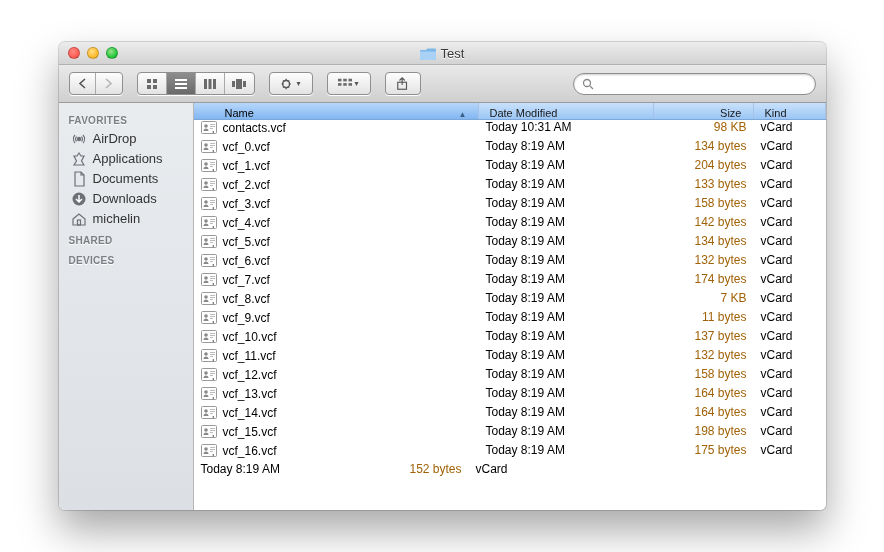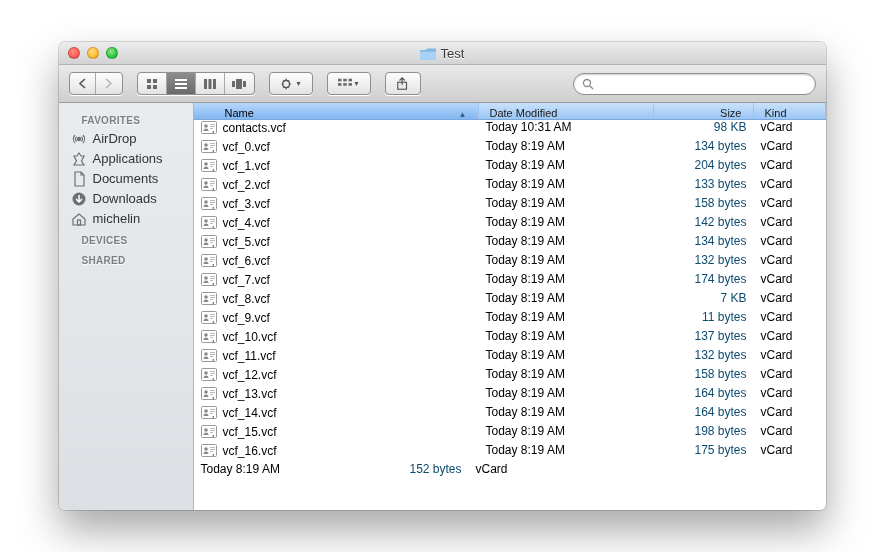--- a/index.html
+++ b/index.html
@@ -20,38 +20,38 @@
 .seg .cell:last-child{border-right:none}
 .seg .cell.active{background:linear-gradient(#8d8d8d,#6a6a6a);color:#fff}
 .nav .cell{width:26px}
 .btn{width:44px;color:#565656;font-size:11px}
 .btn svg{width:14px;height:14px}
 .spacer{flex:1}
 .search{display:flex;align-items:center;height:22px;width:243px;background:#fff;border:1px solid #8f8f8f;border-radius:11px;padding:0 8px;gap:5px;box-shadow:inset 0 1px 2px rgba(0,0,0,.2)}
 .search input{flex:1;border:none;outline:none;font-size:12px;background:transparent}
 .body{flex:1;display:flex;background:#fff;overflow:hidden}
 .sidebar{width:135px;background:linear-gradient(#e9ecef,#dce0e4);border-right:1px solid #b6b6b6;padding-top:6px;font-size:11px;color:#535353}
-.sb-h{font-size:10px;font-weight:bold;color:#7b7e82;letter-spacing:.3px;padding:6px 23px 3px;text-shadow:0 1px 0 #fff}
+.sb-h{font-size:10px;font-weight:bold;color:#7b7e82;letter-spacing:.3px;padding:6px 10px 3px;text-shadow:0 1px 0 #fff}
 .sb-i{display:flex;align-items:flex-start;gap:6px;padding:2px 10px 2px 12px;font-size:13px;color:#333;cursor:default}
 .sb-i .ic{width:16px;height:16px;display:flex;align-items:center;justify-content:center;color:#6b6e72}
 .list{flex:1;display:flex;flex-direction:column;overflow:hidden}
 .hdr{display:flex;height:17px;background:linear-gradient(#c9e1fb,#9bc6f5);border-bottom:1px solid #7ca7d9;font-size:11px;color:#1a1a1a}
 .hdr .c{display:flex;align-items:flex-end;padding:0 11px;border-right:1px solid #a6c3e7}
 .hdr .c.size{justify-content:flex-end}
 .c.name{flex:0 0 285px}
 .c.date{flex:0 0 175px}
 .c.size{flex:0 0 100px;text-align:right}
 .c.kind{flex:1}
 .hdr .c.name{gap:4px;background:linear-gradient(#b7d7fb,#82b6f2);color:#000}
 .hdr .c.name .tri{margin-left:auto;font-size:8px;color:#3a5d87}
 .rows{flex:1;overflow-y:auto;overflow-x:hidden}
 .row{display:flex;height:19px;font-size:12px;color:#000;align-items:flex-start}
 .row .c{padding:0 7px;display:flex;align-items:center;overflow:hidden;white-space:nowrap}
 .row .c.name{gap:6px}
-.row .c.size{justify-content:flex-end;color:#0c4a6e}
+.row .c.size{justify-content:flex-end;color:#a16207}
 .vcf{width:16px;height:15px;flex-shrink:0}
 .rows::-webkit-scrollbar{width:15px}
 .rows::-webkit-scrollbar-thumb{background:#b8b8b8;border-radius:8px;border:3px solid #fff}
 .glyph{font-family:Arial,sans-serif}
 </style>
 </head>
 <body>
 
 <div class="window">
   <div class="titlebar">
@@ -187,22 +187,22 @@
         </div>
         <div class="sb-i">
           <span class="ic">
             <svg width="16" height="16" viewBox="0 0 16 16">
               <path d="M2 8l6-5 6 5v6H2z" fill="none" stroke="#6d7074" stroke-width="1.2"></path>
               <rect x="6.5" y="9" width="3" height="5" fill="none" stroke="#6d7074" stroke-width="1.2"></rect>
             </svg>
           </span>
           <span>michelin</span>
         </div>
+        <div class="sb-h">SHARED</div>
         <div class="sb-h">DEVICES</div>
-        <div class="sb-h">SHARED</div>
       </div>
     <div class="list">
       <div class="hdr">
         <div class="c name">
             <span style="width:16px"></span>
             <span>Name</span>
             <span class="tri">▲</span>
           </div>
         <div class="c date">Date Modified</div>
         <div class="c size">Size</div>

